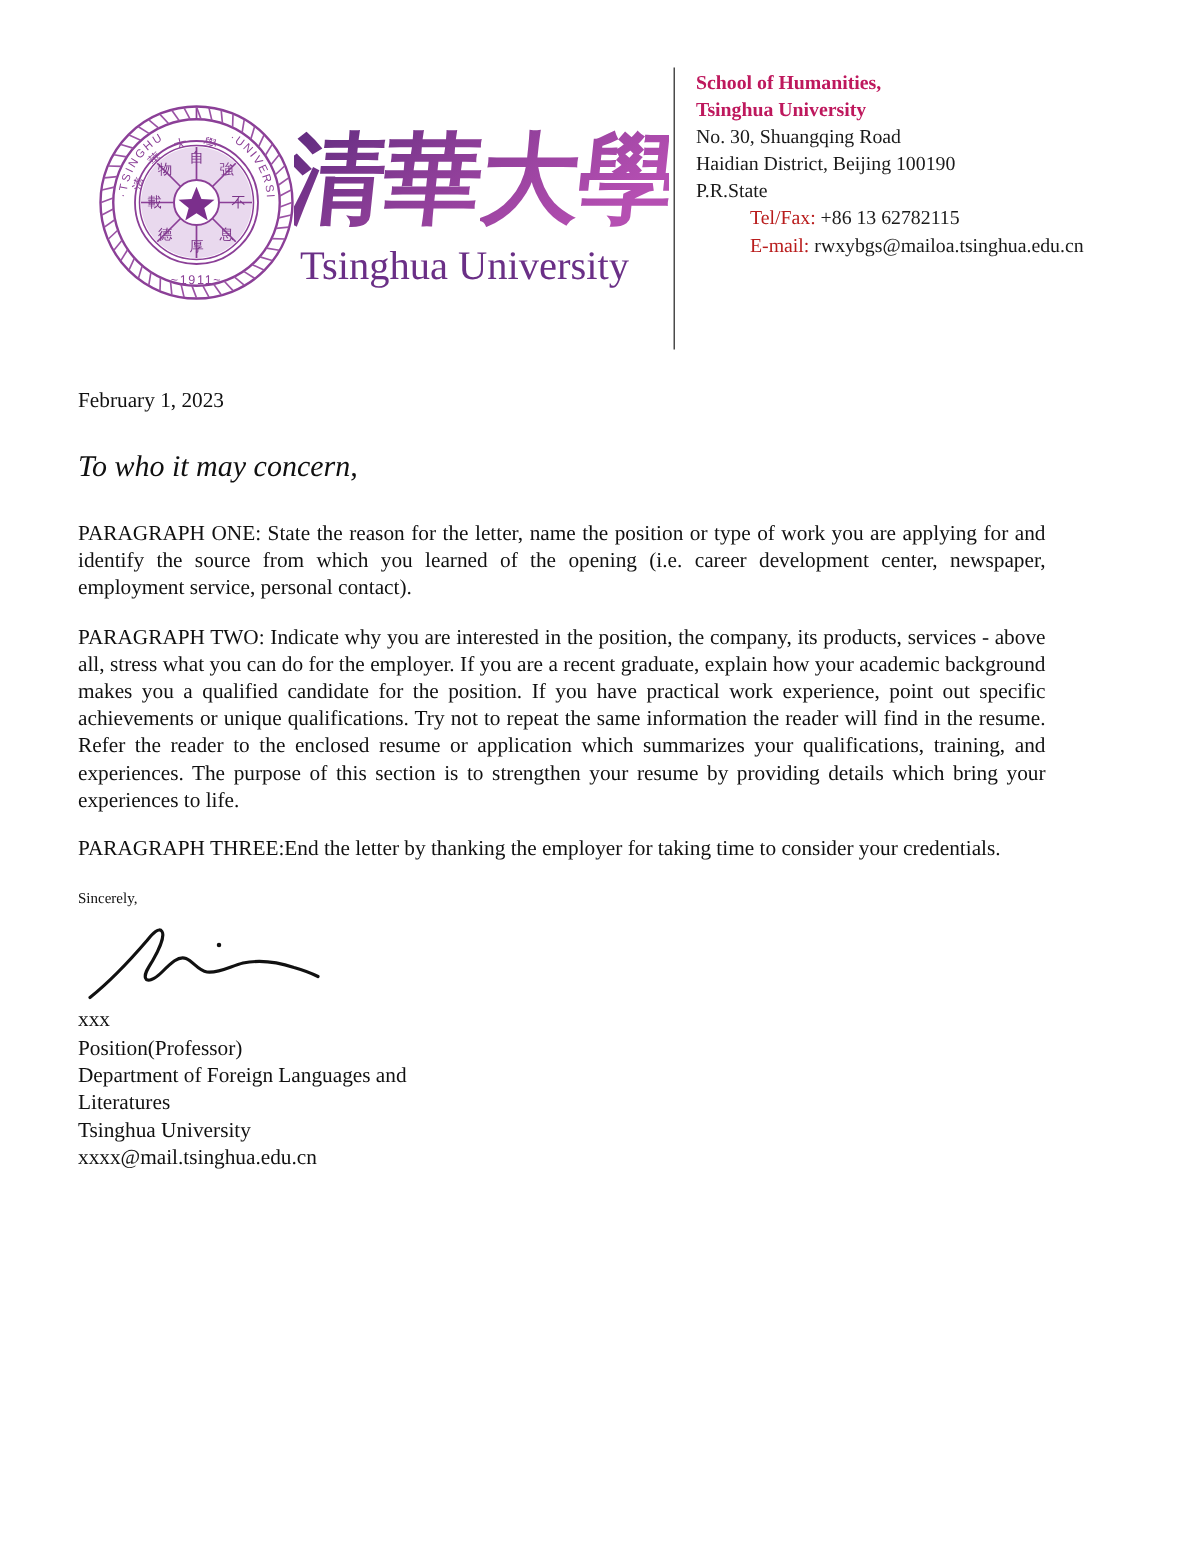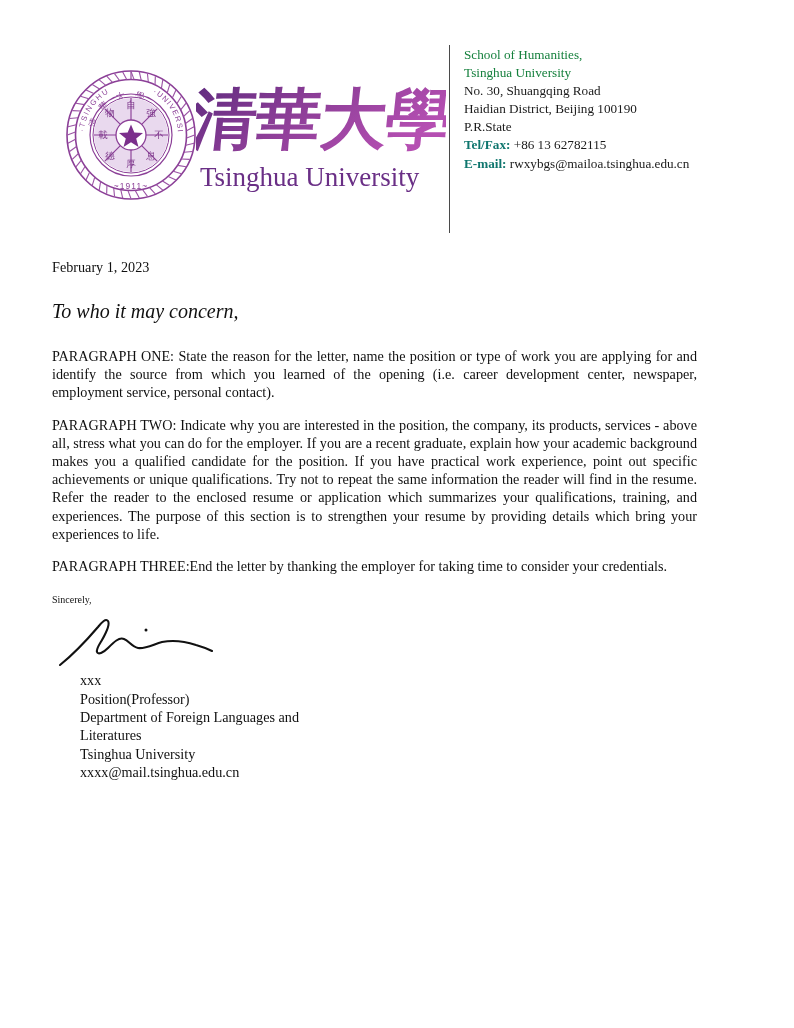--- a/index.html
+++ b/index.html
@@ -65,26 +65,27 @@
     left: 464px;
     top: 46px;
     width: 300px;
     font-size: 13.2px;
     line-height: 18.1px;
     color: #1a1a1a;
   }
   .contact .ln { white-space: nowrap; }
   .contact .ln.wrapline { white-space: normal; }
   .purple-b {
-    color: #15803d;
+    color: #be185d;
+    font-weight: bold;
+  }
+  .contact .lbl {
+    color: #b91c1c;
     font-weight: normal;
-  }
-  .contact .lbl {
-    color: #0f766e;
-    font-weight: bold;
+    margin-left: 36px;
   }
 
   
   .body-area {
     position: absolute;
     left: 52px;
     top: 258px;
     width: 645px;
   }
 
@@ -118,21 +119,20 @@
     margin-left: 4px;
     width: 170px;
     height: 56px;
   }
   .signature svg { display: block; }
 
   .signblock {
     margin-top: 2px;
     font-size: 14.2px;
     line-height: 18.4px;
-    margin-left: 28px;
   }
   .signblock .sl { white-space: nowrap; }
 </style>
 </head>
 <body>
 
 <div class="page">
 
   <div class="letterhead">
 

